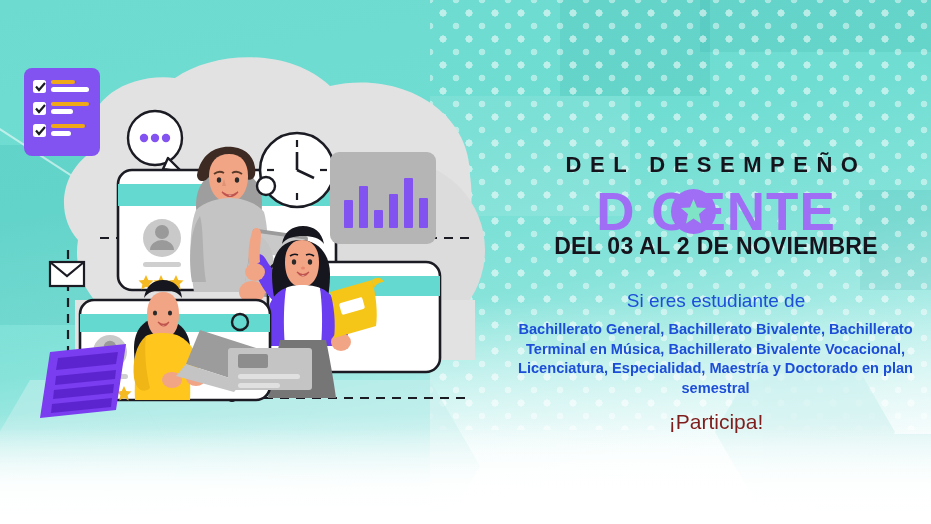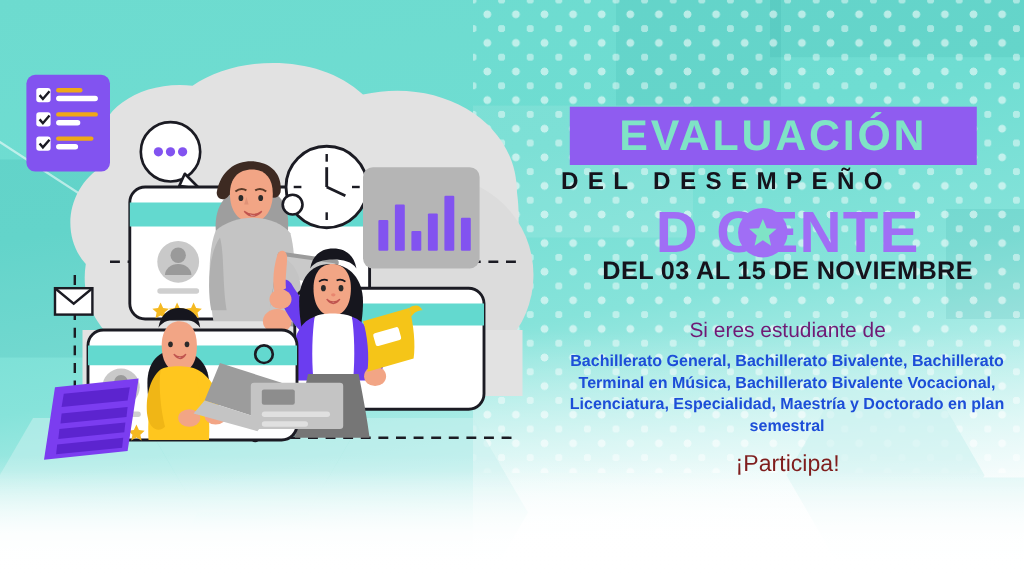--- a/index.html
+++ b/index.html
@@ -26,30 +26,30 @@
   .left-line{position:absolute;left:0;top:128px;width:290px;height:0;border-top:2px solid rgba(255,255,255,.55);
     transform:rotate(33deg);transform-origin:left top;}
   .bottom-white{position:absolute;left:0;bottom:0;width:931px;height:96px;
     background:linear-gradient(to bottom, rgba(255,255,255,0) 0%, rgba(255,255,255,.85) 60%, #ffffff 100%);}
 
   
   .txt{position:absolute;left:500px;top:0;width:431px;height:524px;}
   .title-band{position:absolute;left:18px;top:97px;width:370px;height:53px;background:#8f5cf0;}
   .title-band span{display:block;text-align:center;line-height:53px;font-size:39px;font-weight:bold;
     letter-spacing:2.5px;color:#7fe3c6;}
-  .subtitle{position:absolute;left:10px;top:152px;width:412px;text-align:left;
+  .subtitle{position:absolute;left:10px;top:152px;width:412px;text-align:center;
     font-size:22px;font-weight:bold;letter-spacing:8.5px;color:#15131c;}
   .docente-wrap{position:absolute;left:10px;top:186px;width:412px;height:52px;}
   .docente{position:absolute;left:0;top:0;width:412px;text-align:center;
     font-size:53px;font-weight:bold;letter-spacing:1px;color:#a06ef5;line-height:52px;}
   .star-o{position:absolute;left:161px;top:3px;width:45px;height:45px;border-radius:50%;background:#a06ef5;}
   .star-o svg{position:absolute;left:9px;top:9px;}
   .dates{position:absolute;left:10px;top:233px;width:412px;text-align:center;
     font-size:23px;font-weight:bold;letter-spacing:.3px;color:#15131c;}
-  .line1{position:absolute;left:10px;top:290px;width:412px;text-align:center;font-size:19px;color:#701a75;}
+  .line1{position:absolute;left:10px;top:290px;width:412px;text-align:center;font-size:19px;color:#1d4ed8;}
   .progs{position:absolute;left:0px;top:320px;width:431px;text-align:center;
     font-size:14.6px;font-weight:bold;color:#1d4ed8;line-height:19.5px;}
   .participa{position:absolute;left:10px;top:410px;width:412px;text-align:center;font-size:21px;color:#7f1d1d;}
 
   
   .ill{position:absolute;left:0;top:0;width:520px;height:440px;}
 </style>
 </head>
 <body>
 
@@ -316,35 +316,32 @@
         <path d="M56,376 l60,-6 l-1,9 l-60,6 Z"></path>
         <path d="M54,390 l60,-6 l-1,9 l-60,6 Z"></path>
         <path d="M52,404 l60,-6 l-1,9 l-60,6 Z"></path>
       </g>
     </g>
 
   </svg>
 
   <div class="txt">
 
-    <div class="title-band">
-      <span>EVALUACIÓN</span>
-    </div>
 
     <div class="subtitle">DEL DESEMPEÑO</div>
 
     <div class="docente-wrap">
       <div class="docente">D CENTE</div>
       <div class="star-o">
         <svg width="27" height="27" viewBox="0 0 27 27">
           <polygon points="13.5,1 17,9.5 26,10 19,16 21,25.5 13.5,20.5 6,25.5 8,16 1,10 10,9.5" fill="#7fe3c6"></polygon>
         </svg>
       </div>
     </div>
 
-    <div class="dates">DEL 03 AL 15 DE NOVIEMBRE</div>
+    <div class="dates">DEL 03 AL 2 DE NOVIEMBRE</div>
 
     <div class="line1">Si eres estudiante de</div>
     <div class="progs">Bachillerato General, Bachillerato Bivalente, Bachillerato Terminal en Música, Bachillerato Bivalente Vocacional, Licenciatura, Especialidad, Maestría y Doctorado en plan semestral</div>
     <div class="participa">¡Participa!</div>
 
   </div>
 </div>
 
 </body></html>

